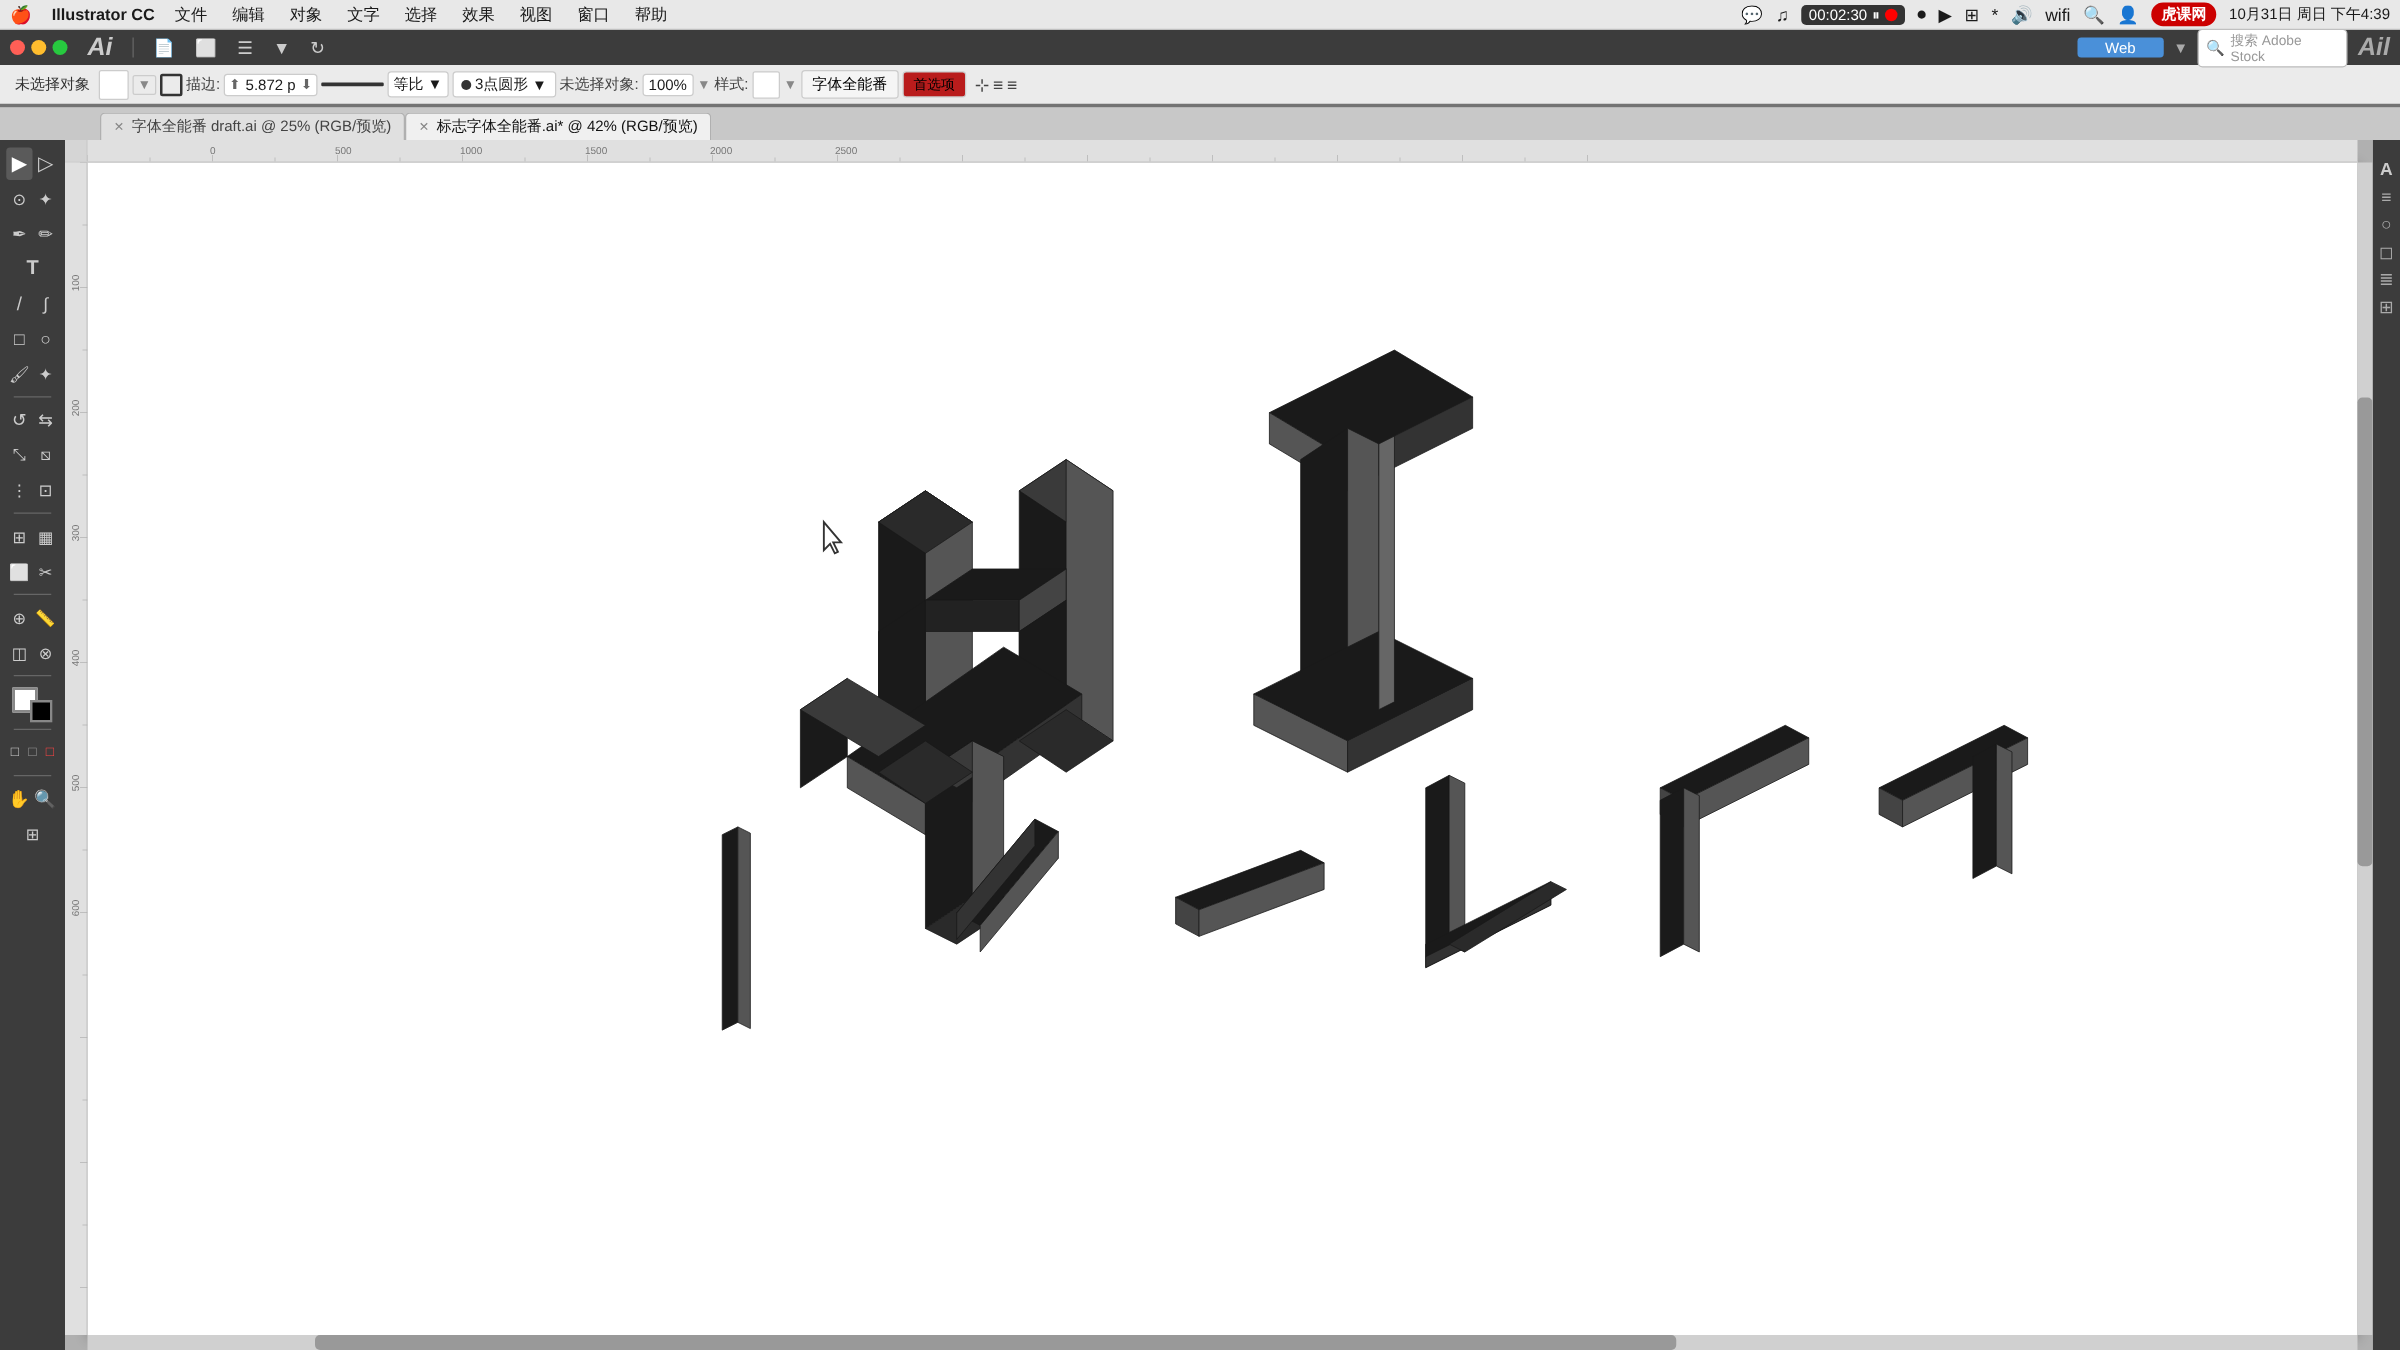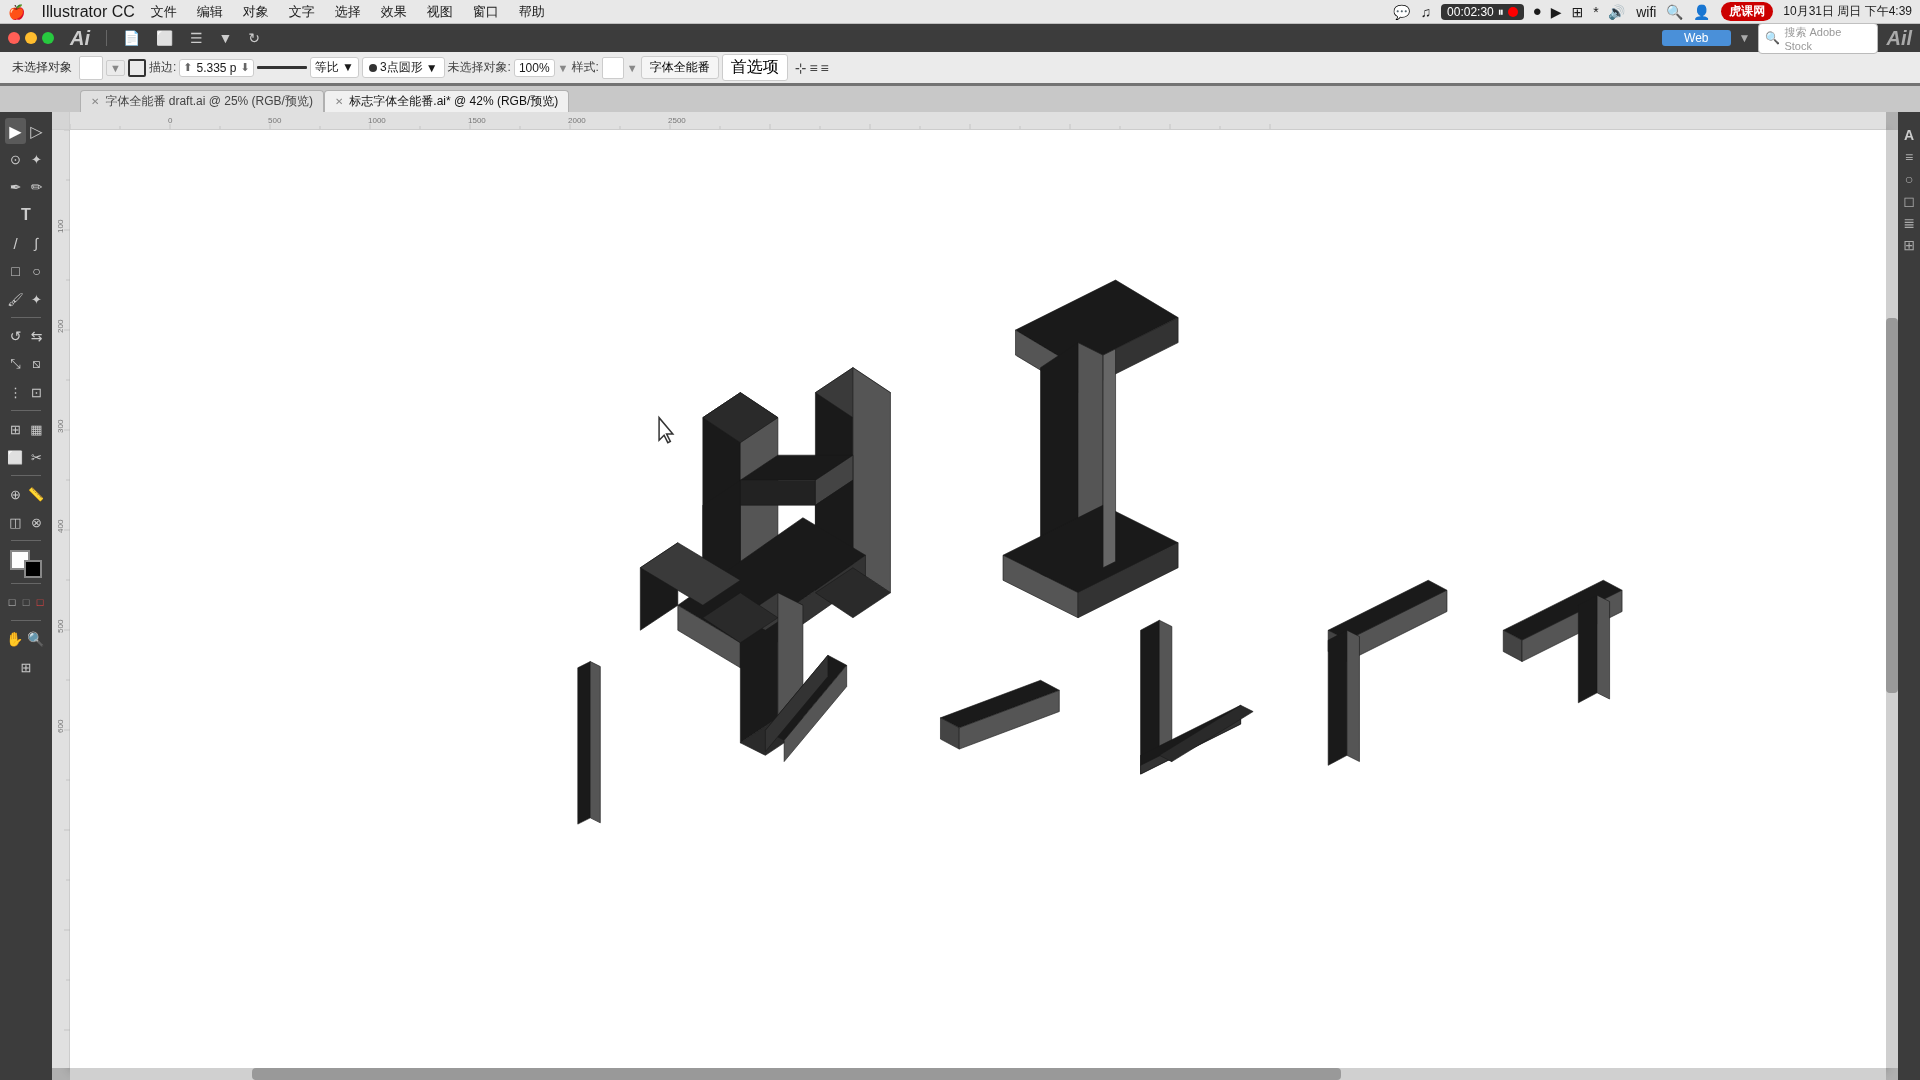--- a/index.html
+++ b/index.html
@@ -20,21 +20,21 @@
       background: #e8e8e8;
       display: flex;
       align-items: center;
       padding: 0 8px;
       gap: 12px;
       border-bottom: 1px solid #c0c0c0;
       z-index: 100;
       position: relative;
     }
     .apple-logo { font-size: 14px; margin-right: 4px; }
-    .menu-app-name { font-weight: 400; font-size: 16px; }
+    .menu-app-name { font-weight: 700; font-size: 13px; }
     .menu-item { font-size: 13px; cursor: pointer; padding: 0 4px; }
 
     .menubar-right {
       margin-left: auto;
       display: flex;
       align-items: center;
       gap: 10px;
       font-size: 12px;
     }
     .menubar-right-icon { font-size: 14px; cursor: pointer; }
@@ -332,21 +332,21 @@
 <div id="main-toolbar">
   <div class="mt-item">
     <span>未选择对象</span>
   </div>
   <div style="width:24px;height:24px;background:white;border:1px solid #ccc;border-radius:2px;cursor:pointer;"></div>
   <span style="font-size:11px;color:#888;cursor:pointer;border:1px solid #ccc;border-radius:2px;padding:1px 3px;">▼</span>
   <div style="width:18px;height:18px;border:2px solid #333;border-radius:2px;cursor:pointer;background:transparent;"></div>
   <span class="mt-label">描边:</span>
   <div style="display:flex;align-items:center;border:1px solid #ccc;border-radius:3px;background:white;padding:0 3px;">
     <span style="font-size:11px;color:#666;">⬆</span>
-    <span class="mt-value" style="border:none;">5.335 p</span>
+    <span class="mt-value" style="border:none;">5.872 p</span>
     <span style="font-size:11px;color:#666;">⬇</span>
   </div>
   <div style="width:50px;height:3px;background:#333;border-radius:1px;"></div>
   <div class="mt-dropdown">
     <span>等比</span>
     <span> ▼</span>
   </div>
   <div style="border:1px solid #ccc;border-radius:3px;background:white;display:flex;align-items:center;gap:3px;padding:1px 6px;font-size:12px;">
     <span style="width:8px;height:8px;background:#333;border-radius:50%;display:inline-block;"></span>
     <span>3点圆形</span>
@@ -354,21 +354,21 @@
   </div>
   <span class="mt-label">未选择对象:</span>
   <div style="border:1px solid #ccc;border-radius:3px;background:white;display:flex;align-items:center;padding:1px 4px;font-size:12px;">
     <span>100%</span>
   </div>
   <span style="font-size:11px;color:#888;">▼</span>
   <span class="mt-label">样式:</span>
   <div style="width:22px;height:22px;background:white;border:1px solid #ccc;border-radius:2px;"></div>
   <span style="font-size:11px;color:#888;">▼</span>
   <button style="border:1px solid #ccc;background:#f5f5f5;border-radius:3px;padding:2px 8px;font-size:12px;cursor:pointer;">字体全能番</button>
-  <button style="border:1px solid #ccc;background:#ffffff;border-radius:3px;padding:2px 8px;font-size:16px;cursor:pointer;text-align:center;">首选项</button>
+  <button style="border:1px solid #ccc;background:#b91c1c;border-radius:3px;padding:2px 8px;font-size:11px;cursor:pointer;text-align:center;">首选项</button>
   <div style="margin-left:4px;display:flex;align-items:center;gap:3px;">
     <span style="font-size:14px;cursor:pointer;color:#444;">⊹</span>
     <span style="font-size:14px;cursor:pointer;color:#444;">≡</span>
     <span style="font-size:14px;cursor:pointer;color:#444;">≡</span>
   </div>
 </div>
 
 <div id="tabs-row">
   <div class="tab">
     <span class="tab-close">✕</span>

